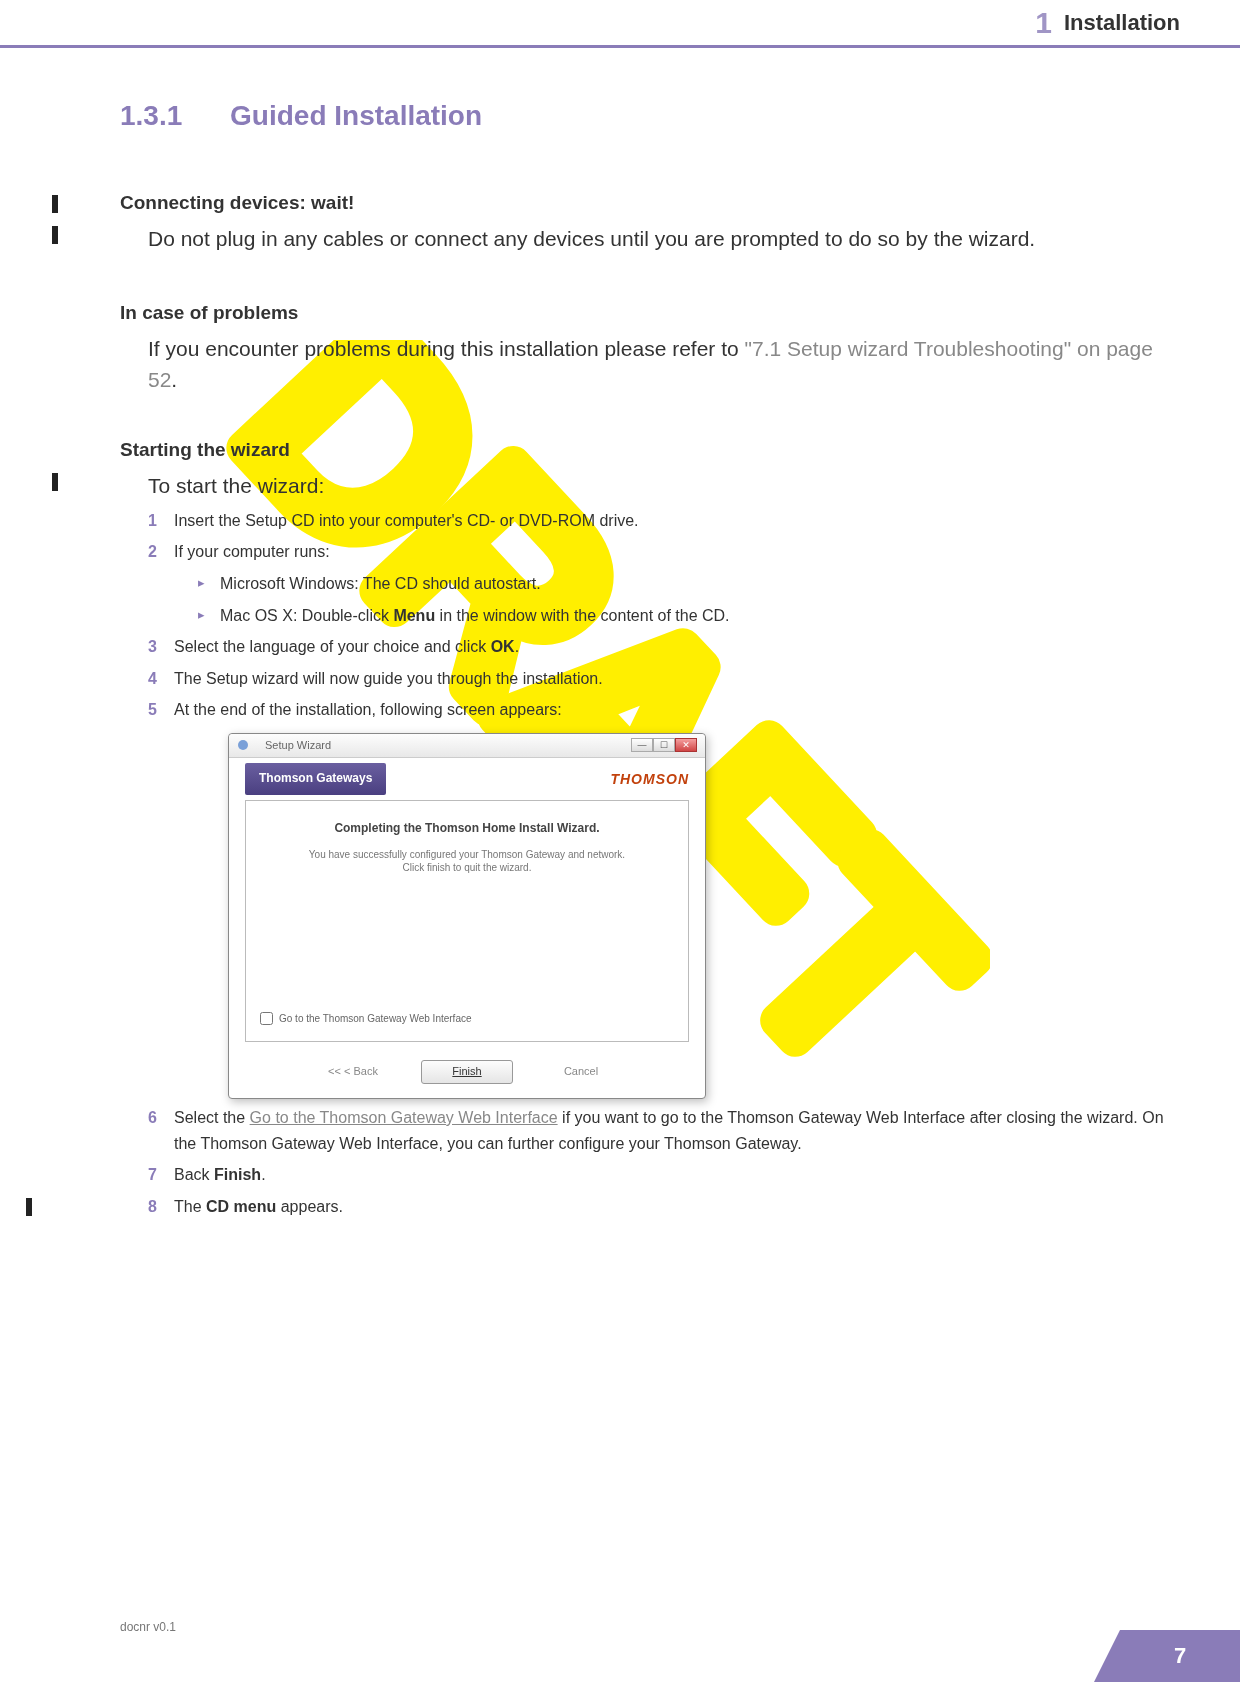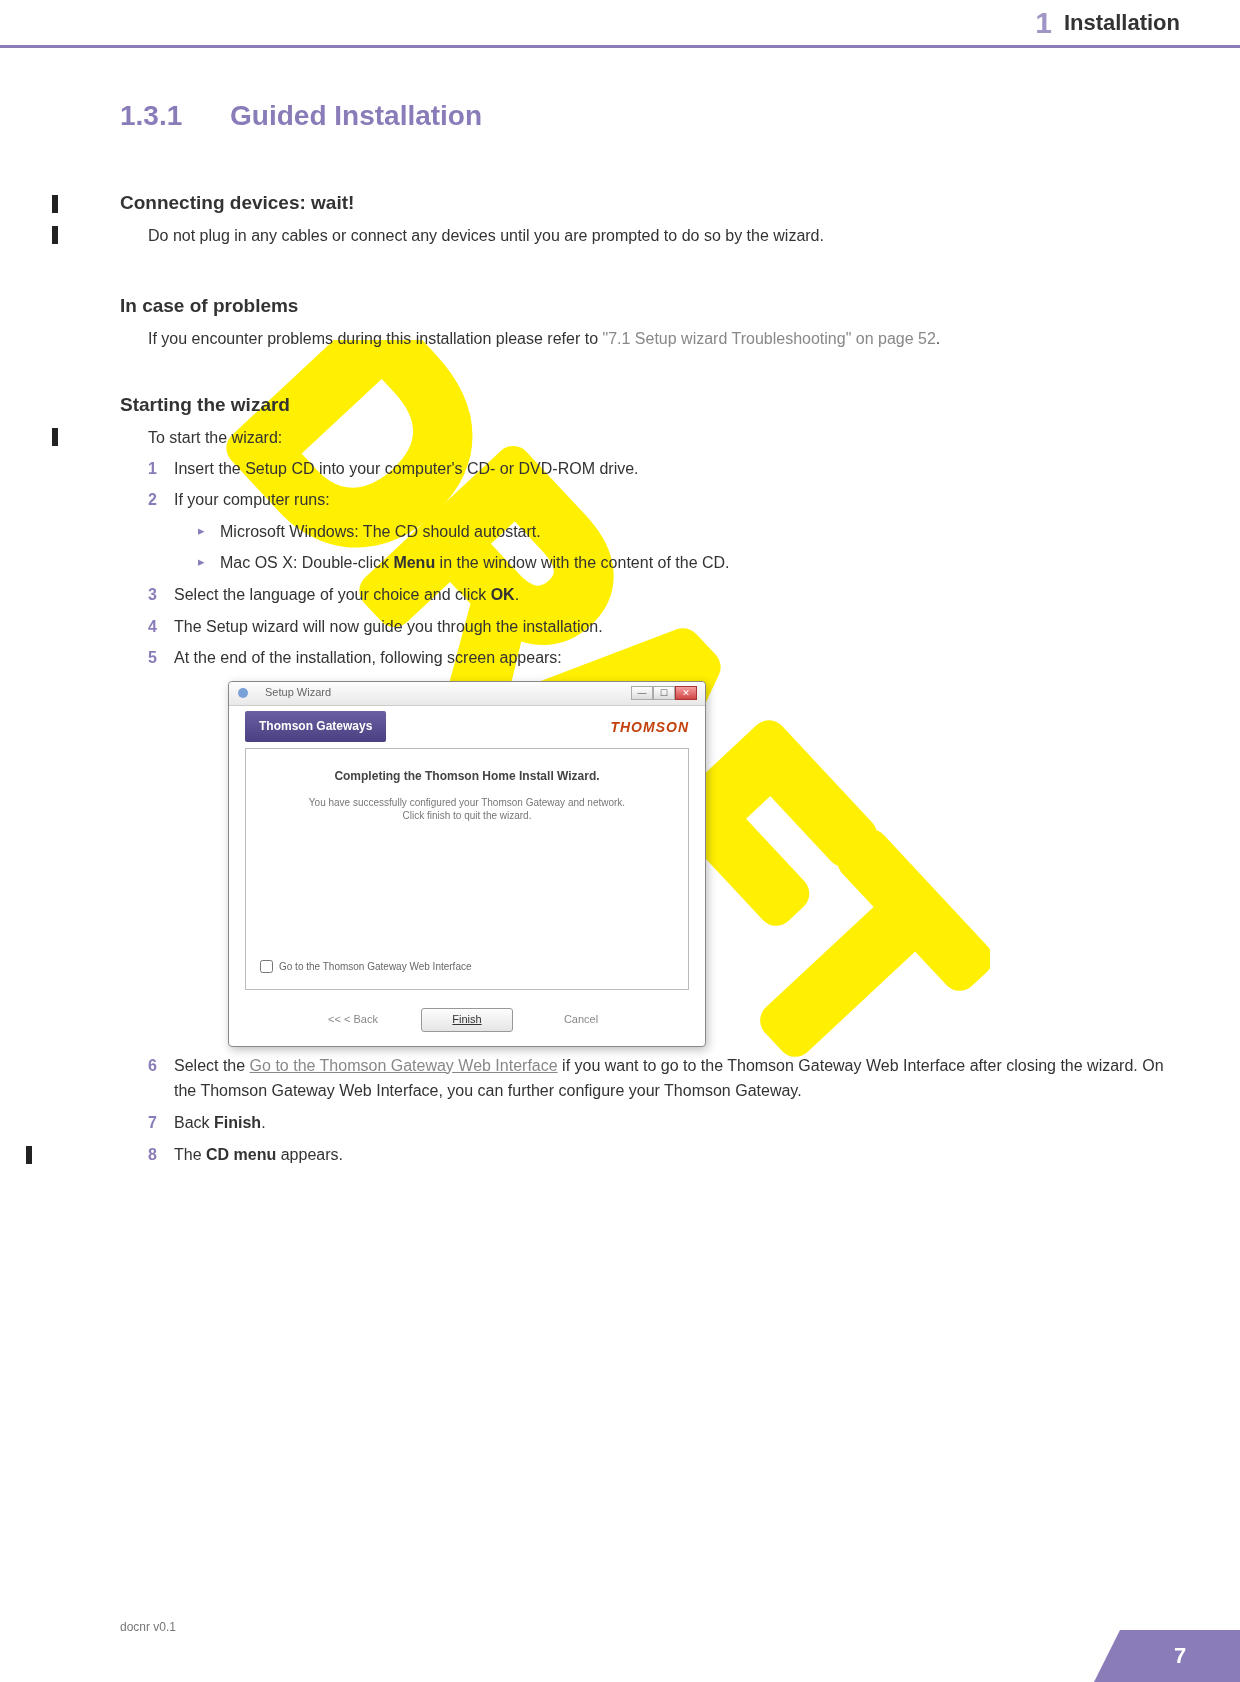--- a/index.html
+++ b/index.html
@@ -57,21 +57,21 @@
   .section-heading .num { margin-right: 40px; }
   .sub-heading {
     color: #333;
     font-size: 19px;
     font-weight: bold;
     margin-top: 38px;
     margin-bottom: 10px;
     position: relative;
   }
   .body-text {
-    font-size: 16px;
+    font-size: 21px;
     color: #333;
     line-height: 1.45;
     margin-left: 28px;
   }
   .body-text .grey { color: #888; }
   .rev-mark {
     position: absolute;
     left: -68px;
     width: 6px;
     height: 18px;

